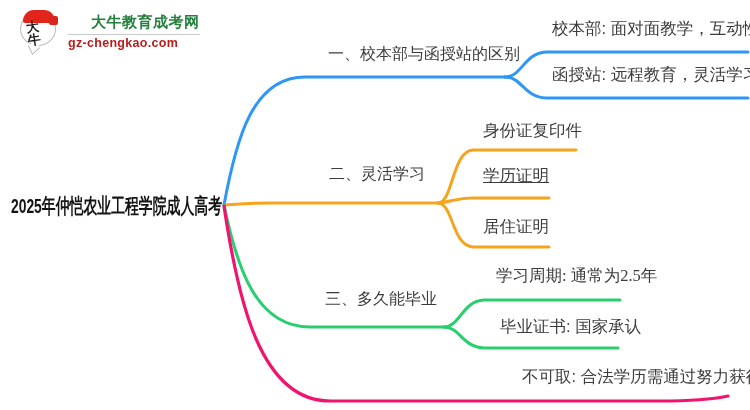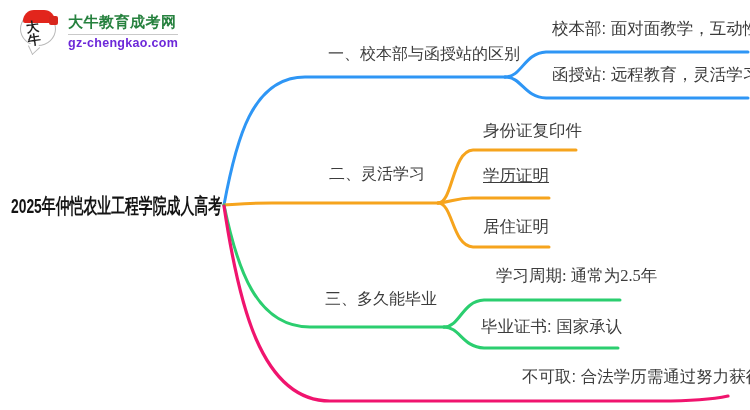--- a/index.html
+++ b/index.html
@@ -65,23 +65,23 @@
   }
   .logo-tail {
     position: absolute; left: 9px; bottom: 0px;
     width: 9px; height: 9px;
     background: #ffffff;
     border-right: 1.5px solid #b9b9b9;
     border-bottom: 1.5px solid #b9b9b9;
     transform: rotate(65deg) skew(18deg);
   }
   .logo-text { display: flex; flex-direction: column; }
-  .logo-title { font-size: 15px; font-weight: 700; color: #26813e; letter-spacing: 0.5px; }
+  .logo-title { font-size: 15px; font-weight: 700; color: #26813e; letter-spacing: 0.5px; margin-left: 23px; }
   .logo-divider { height: 1px; background: #c9c9c9; margin: 2px 0 1px 0; width: 100%; }
-  .logo-domain { font-size: 12.5px; font-weight: 700; color: #6d28d9; letter-spacing: 0.3px; }
+  .logo-domain { font-size: 12.5px; font-weight: 700; color: #b91c1c; letter-spacing: 0.3px; }
 </style>
 </head>
 <body>
 
 <div class="stage">
 
   <div class="logo">
     <div class="logo-mark">
       <div class="logo-bubble"></div>
       <div class="logo-cap"></div>
@@ -120,17 +120,17 @@
   <div class="lbl child" style="left:552px; top:19px;">校本部: 面对面教学，互动性强</div>
   <div class="lbl child" style="left:552px; top:65px;">函授站: 远程教育，灵活学习</div>
 
   <div class="lbl" style="left:329px; top:165px;">二、灵活学习</div>
   <div class="lbl child" style="left:483px; top:121px;">身份证复印件</div>
   <div class="lbl child" style="left:483px; top:166px;text-decoration:underline;">学历证明</div>
   <div class="lbl child" style="left:483px; top:217px;">居住证明</div>
 
   <div class="lbl" style="left:325px; top:290px;">三、多久能毕业</div>
   <div class="lbl child" style="left:496px; top:267px;font-family:Liberation Serif, serif;">学习周期: 通常为2.5年</div>
-  <div class="lbl child" style="left:481px; top:317px;">毕业证书: 国家承认</div>
+  <div class="lbl child" style="left:500px; top:317px;">毕业证书: 国家承认</div>
 
   <div class="lbl child" style="left:522px; top:367px;">不可取: 合法学历需通过努力获得</div>
 
 </div>
 
 </body></html>

